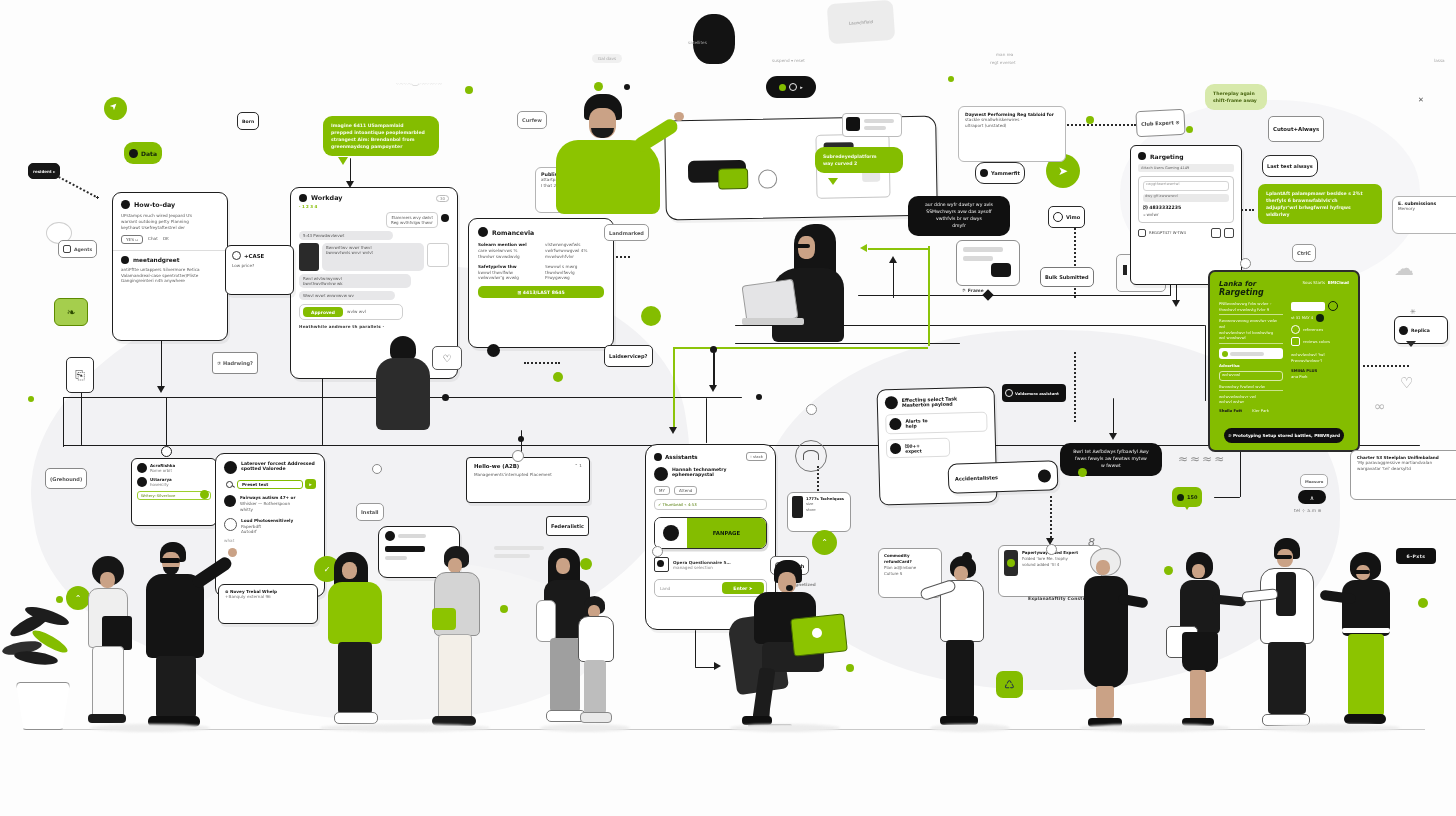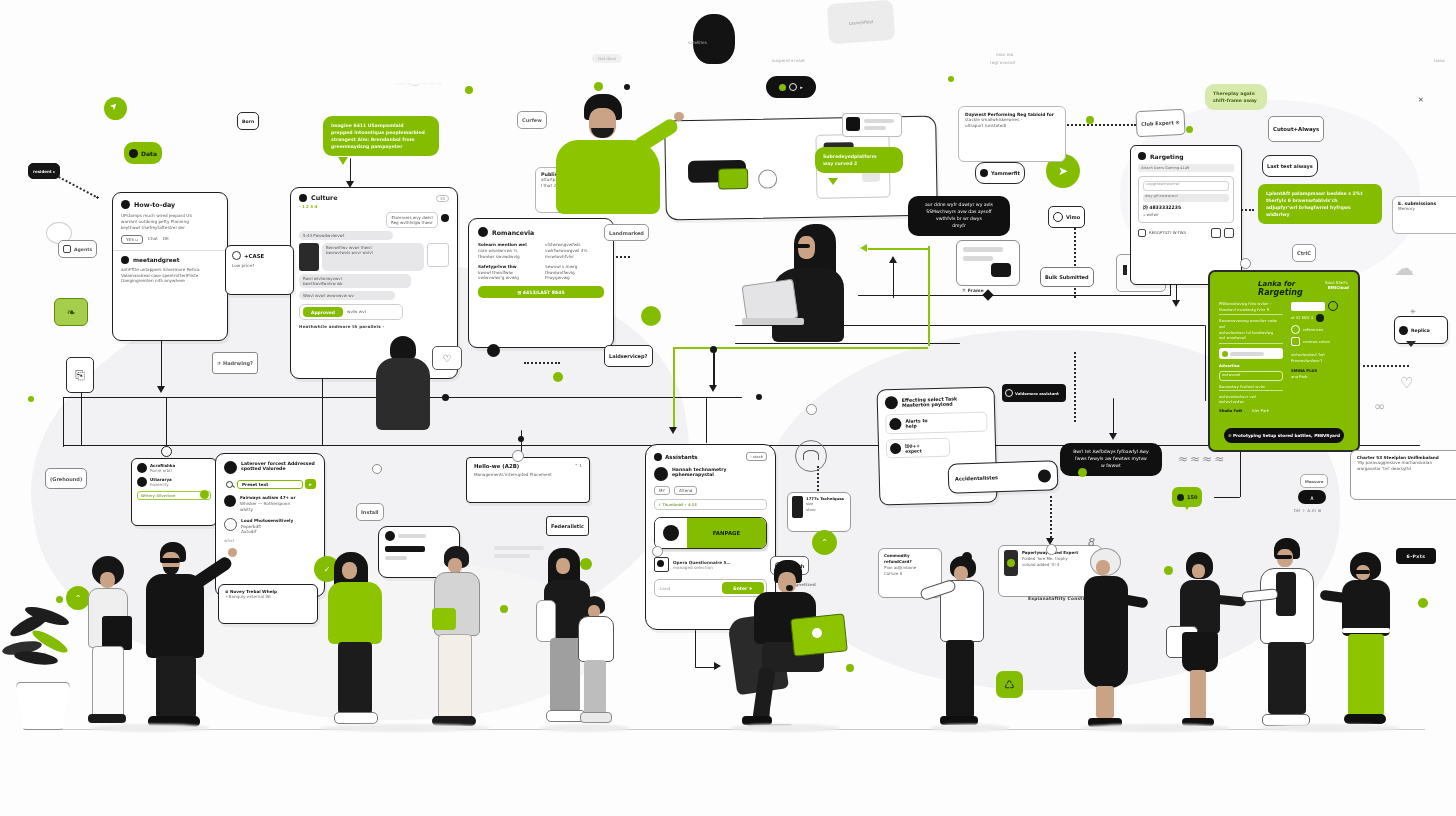--- a/index.html
+++ b/index.html
@@ -176,21 +176,21 @@
     <div>greenmaydsng pampoynter</div>
     </div>
   <div class="tail" style="left:338px;top:157px;border-top:8px solid #84bd00;"></div>
   <div class="pill" style="left:517px;top:111px;height:14px;border-color:#999;color:#666;">
       <span>Curfew</span>
     </div>
 
   <div class="card" style="left:290px;top:187px;width:150px;height:178px;padding:6px 8px;">
     <div style="display:flex;align-items:center;gap:4px;">
       <span class="dotc" style="width:8px;height:8px;"></span>
-      <span class="tb" style="font-size:6.4px;">Culture</span>
+      <span class="tb" style="font-size:6.4px;">Workday</span>
       <span style="flex:1"></span>
       <span style="font-size:4px;color:#888;border:1px solid #bbb;border-radius:6px;padding:0 3px;">30</span>
       </div>
     <div style="font-size:4px;color:#84bd00;font-weight:bold;margin-top:2px;">∙ 1 2 3 4</div>
     <div style="margin-top:3px;display:flex;justify-content:flex-end;gap:3px;">
       <div style="border:1px solid #cfcfcf;border-radius:4px;padding:2px 4px;font-size:4px;color:#555;text-align:right;">
         <div>Elammers wvy dwlvt</div>
         <div>Reg wvthfvlgw thwvr</div>
         </div>
       <span class="dotc" style="width:8px;height:8px;margin-top:2px;"></span>
@@ -404,21 +404,21 @@
     </div>
   <span class="faint" style="left:1418px;top:96px;font-size:7px;color:#555;">✕</span>
   <span class="faint" style="left:1434px;top:58px;">lassa</span>
   <div class="pill" style="left:1292px;top:244px;height:14px;border-color:#999;color:#555;">
       <span>CtrlC</span>
     </div>
   <span class="faint" style="left:1394px;top:256px;font-size:20px;color:#cdcdcd;">☁</span>
   <div class="ring" style="left:1240px;top:258px;width:9px;height:9px;"></div>
 
   <div class="abs" style="left:1208px;top:270px;width:152px;height:182px;background:#84bd00;border:2px solid #2c2c2c;border-radius:7px;padding:8px 9px;box-sizing:border-box;color:#f6fde8;overflow:hidden;">
-    <div style="display:flex;margin-left:39px;">
+    <div style="display:flex;">
       <div style="width:62px;">
         <div class="tb" style="color:#10220a;font-size:7px;font-style:italic;">Lanka for</div>
         <div class="tb" style="color:#10220a;font-size:8px;font-style:italic;">Rargeting</div>
         </div>
       <div style="flex:1;font-size:4px;text-align:right;">
         <span>Sous Starts</span>&nbsp;
         <span class="tb" style="color:#fff;">BMICloud</span></div>
       </div>
     <div style="display:flex;gap:8px;margin-top:4px;">
       <div style="width:64px;font-size:3.8px;line-height:1.5;">

